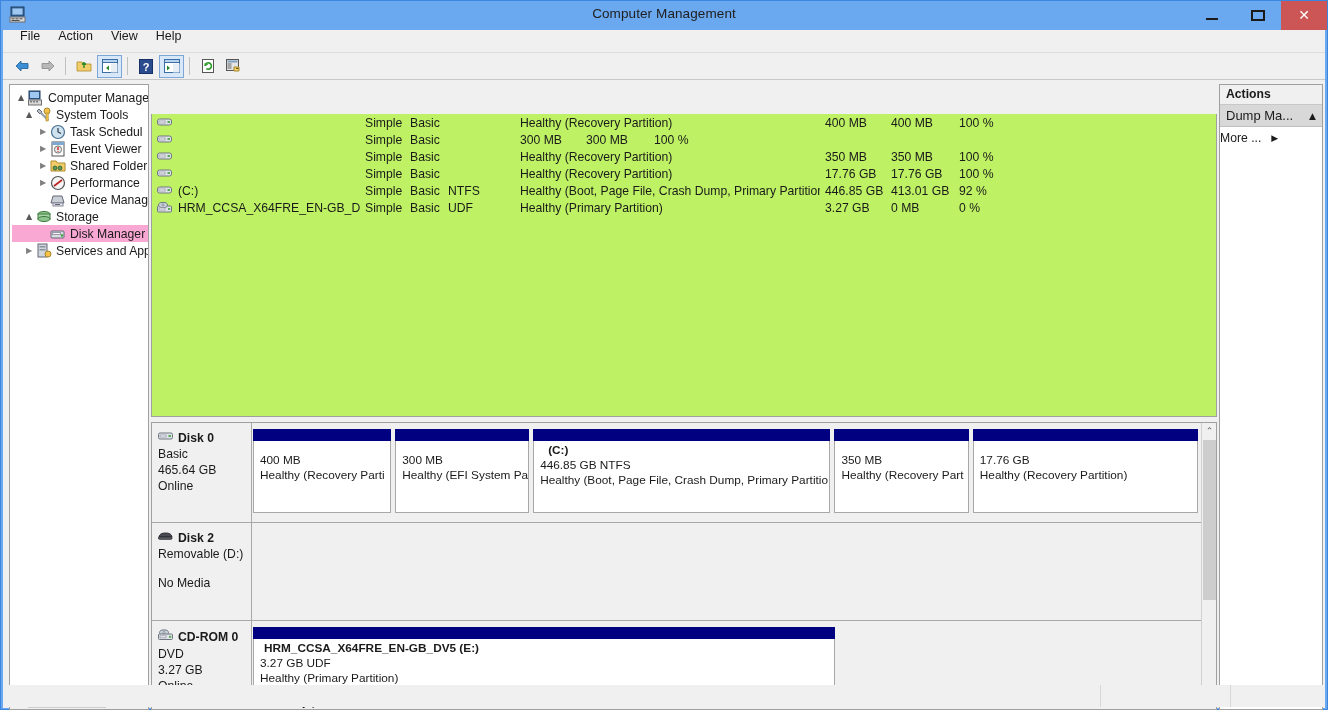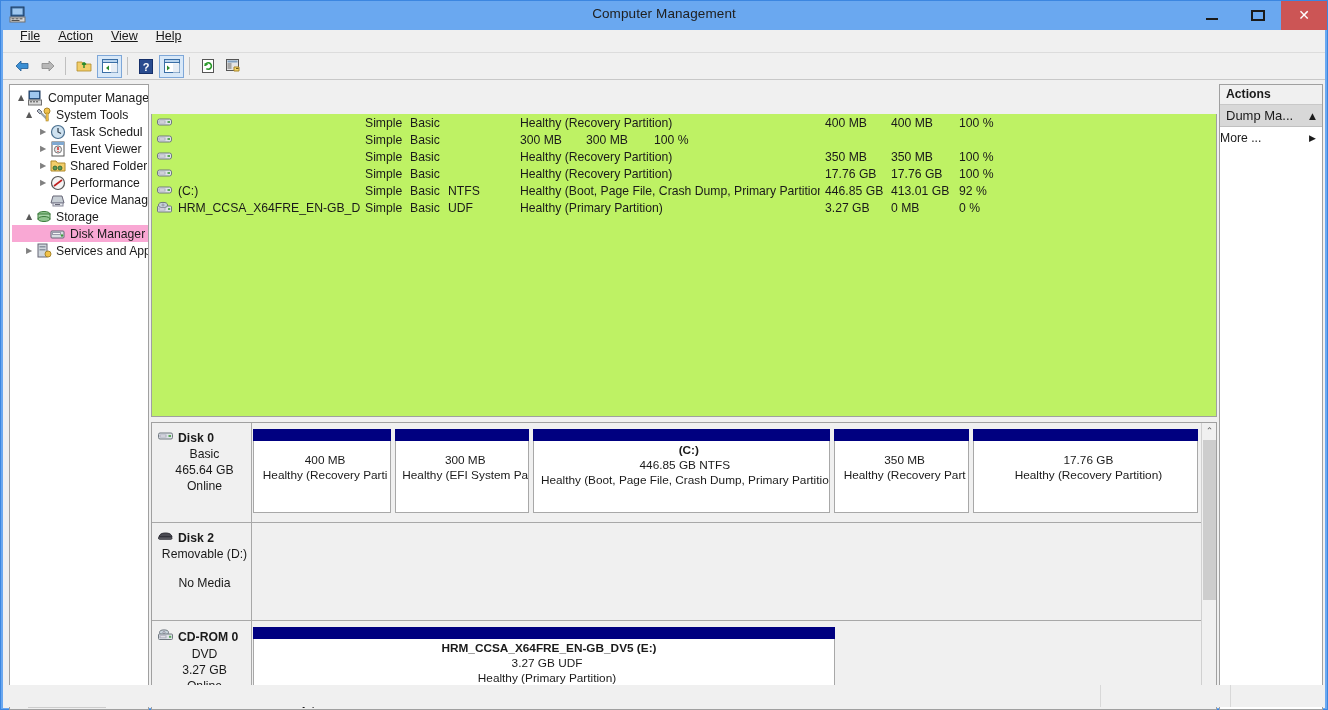--- a/index.html
+++ b/index.html
@@ -54,21 +54,21 @@
     background: #f0f0f0;
   }
 
   
   .menubar {
     position: absolute; left: 0; top: 0; width: 1322px; height: 23px;
     background: #f0f0f0; border-bottom: 1px solid #dcdcdc;
     display: flex; align-items: center; padding-left: 8px;
   }
   .menuitem {
-    font-size: 12.5px; color: #1a1a1a; padding: 3px 9px 13px 9px; cursor: default; text-decoration: underline;
+    font-size: 12.5px; color: #1a1a1a; padding: 3px 9px 13px 9px; cursor: default;
   }
 
   
   .toolbar {
     position: absolute; left: 0; top: 23px; width: 1322px; height: 27px;
     background: #f0f0f0; border-bottom: 1px solid #c8c8c8;
     display: flex; align-items: center; padding-left: 6px; gap: 1px;
   }
   .tb-btn {
     width: 25px; height: 23px; position: relative;
@@ -139,21 +139,21 @@
   .vrow {
     display: flex; height: 17px; align-items: center; font-size: 12.2px; color: #1a1a1a;
     white-space: nowrap;
   }
   .vcell { overflow: hidden; white-space: nowrap; padding-left: 5px; }
   .vol-icon { width: 16px; height: 13px; position: relative; margin-left: 5px; }
 
   
   .disk-view {
     position: absolute; left: 0; top: 338px; width: 1066px; height: 288px;
-    background: #ffffff; border: 1px solid #a0a0a0; overflow: hidden; text-align: center;
+    background: #ffffff; border: 1px solid #a0a0a0; overflow: hidden;
   }
   .disk-scroll-area { position: absolute; left: 0; top: 0; width: 1050px; height: 286px; }
   .disk-row { position: relative; border-bottom: 1px solid #a8a8a8; background: #f0f0f0; }
   .disk-info {
     position: absolute; left: 0; top: 0; width: 100px; height: 100%;
     border-right: 1px solid #a8a8a8; padding: 8px 0 0 6px; background: #f0f0f0;
   }
   .disk-title { font-size: 12.2px; font-weight: bold; color: #1a1a1a; display: flex; align-items: center; }
   .disk-line { font-size: 12.2px; color: #1a1a1a; margin-top: 2px; }
   .disk-line.gap { margin-top: 15px; }
@@ -201,21 +201,21 @@
     height: 20px; background: #f0f0f0; border-bottom: 1px solid #c8c8c8;
     font-size: 12.2px; font-weight: bold; color: #1a1a1a; padding: 2px 0 0 6px;
   }
   .act-group {
     height: 22px; background: #d8d8d8; border-bottom: 1px solid #c0c0c0;
     display: flex; align-items: center; padding: 0 6px 0 6px;
     font-size: 13px; color: #1a1a1a;
   }
   .act-group .chev { margin-left: auto; font-size: 9px; font-family: "DejaVu Sans", sans-serif; }
   .act-item {
-    height: 22px; display: flex; align-items: center; justify-content: space-between;
+    height: 22px; display: flex; align-items: center; justify-content: flex-start;
     padding: 0 6px 0 0; font-size: 12.2px; color: #1a1a1a; gap: 10px;
   }
   .act-item .arrow { font-size: 9px; font-family: "DejaVu Sans", sans-serif; }
 
   
   .statusbar {
     position: absolute; left: 2px; top: 684px; width: 1322px; height: 22px;
     background: #f0f0f0; display: flex;
   }
   .sb-cell { height: 22px; border-right: 1px solid #d8d8d8; }

